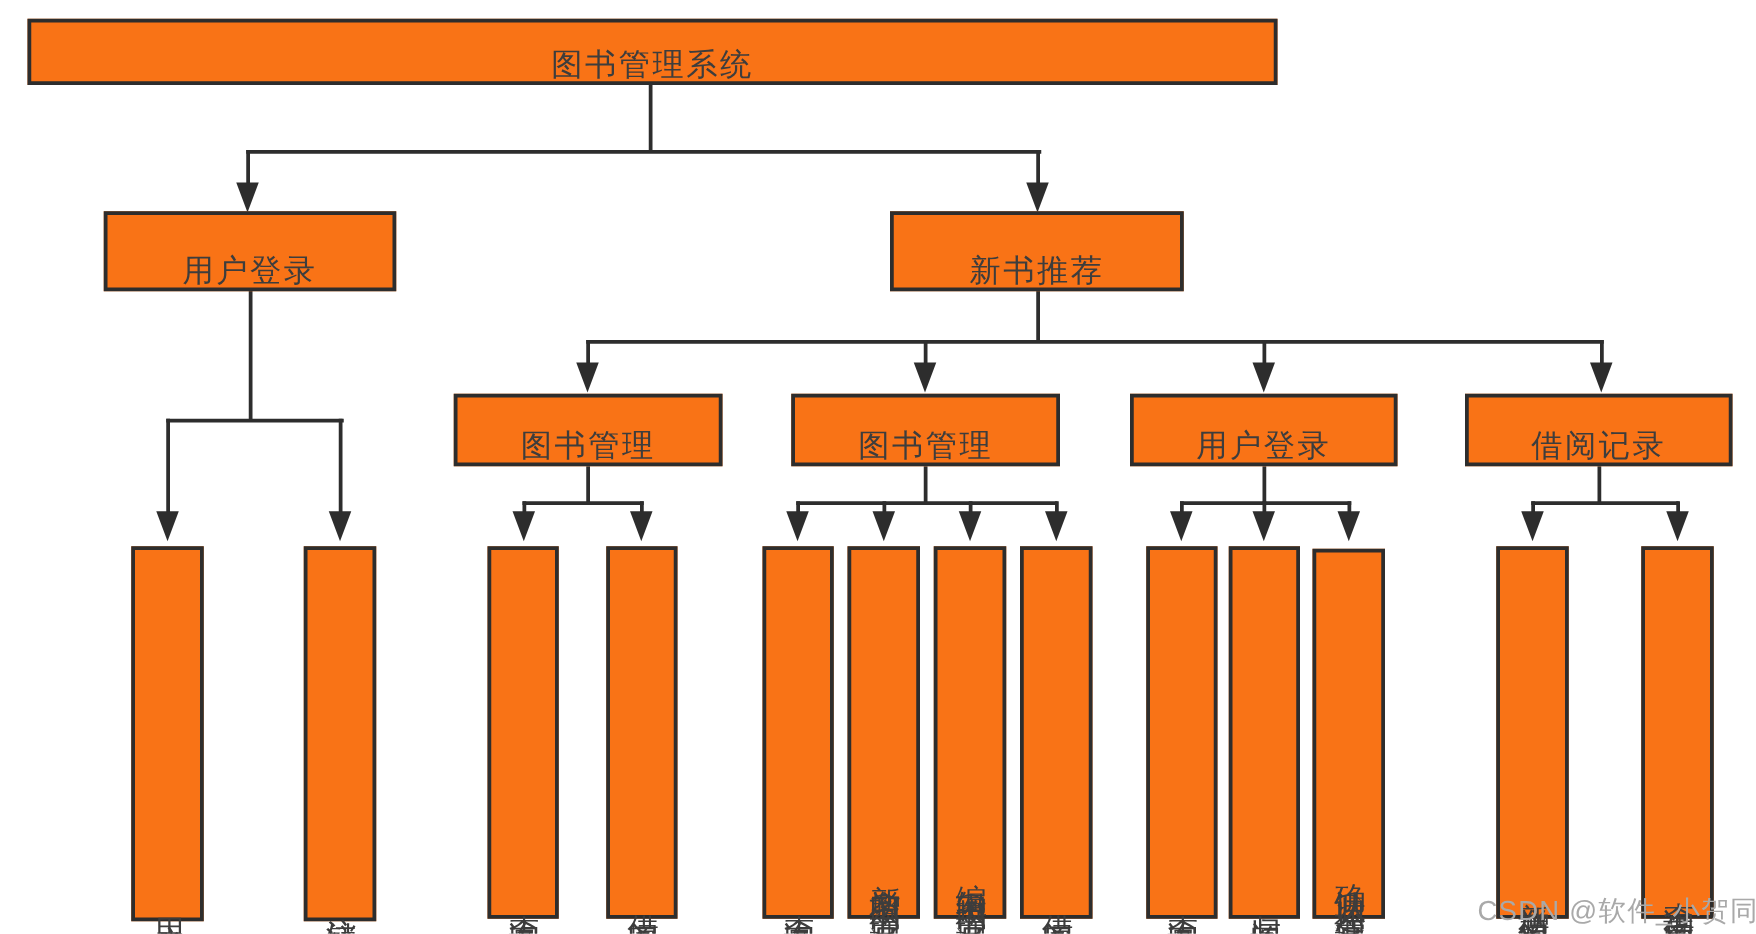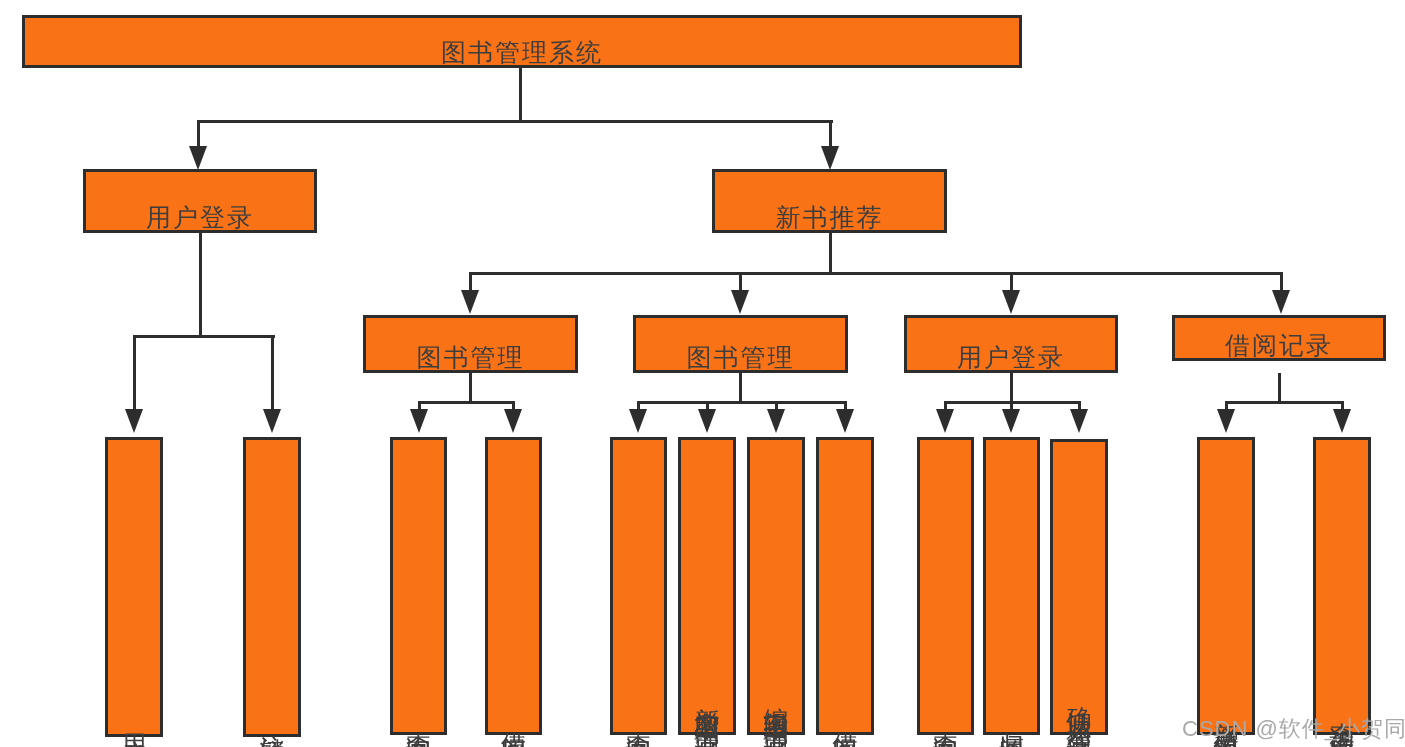--- a/index.html
+++ b/index.html
@@ -130,21 +130,21 @@
 
   <div class="hbox" style="left:363px;top:315px;width:215px;height:58px">
     <span>图书管理</span>
   </div>
   <div class="hbox" style="left:633px;top:315px;width:215px;height:58px">
     <span>图书管理</span>
   </div>
   <div class="hbox" style="left:904px;top:315px;width:214px;height:58px">
     <span>用户登录</span>
   </div>
-  <div class="hbox" style="left:1172px;top:315px;width:214px;height:46px">
+  <div class="hbox" style="left:1172px;top:315px;width:214px;height:58px">
     <span>借阅记录</span>
   </div>
 
   <div class="vbox" style="left:105px;top:437px;width:58px;height:300px">
     <span class="vtext">用户登录</span>
   </div>
   <div class="vbox" style="left:243px;top:437px;width:58px;height:300px">
     <span class="vtext">注销登录</span>
   </div>
 

